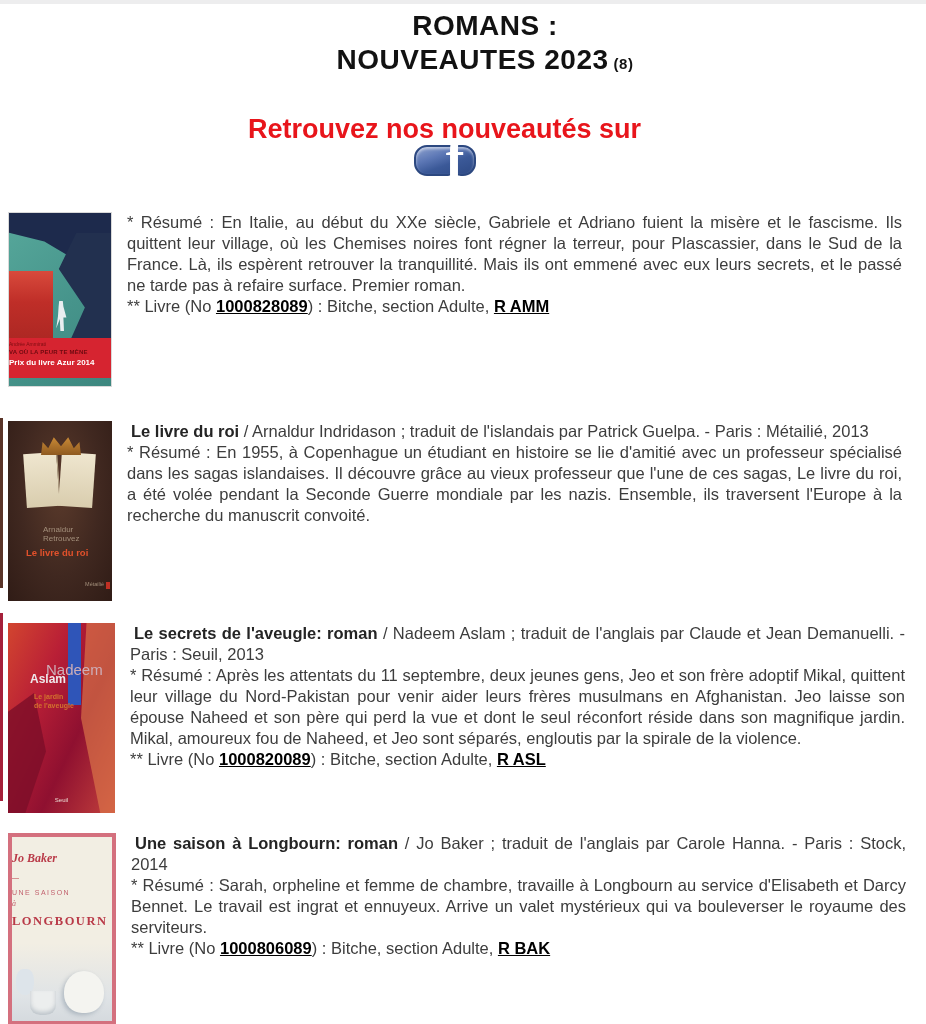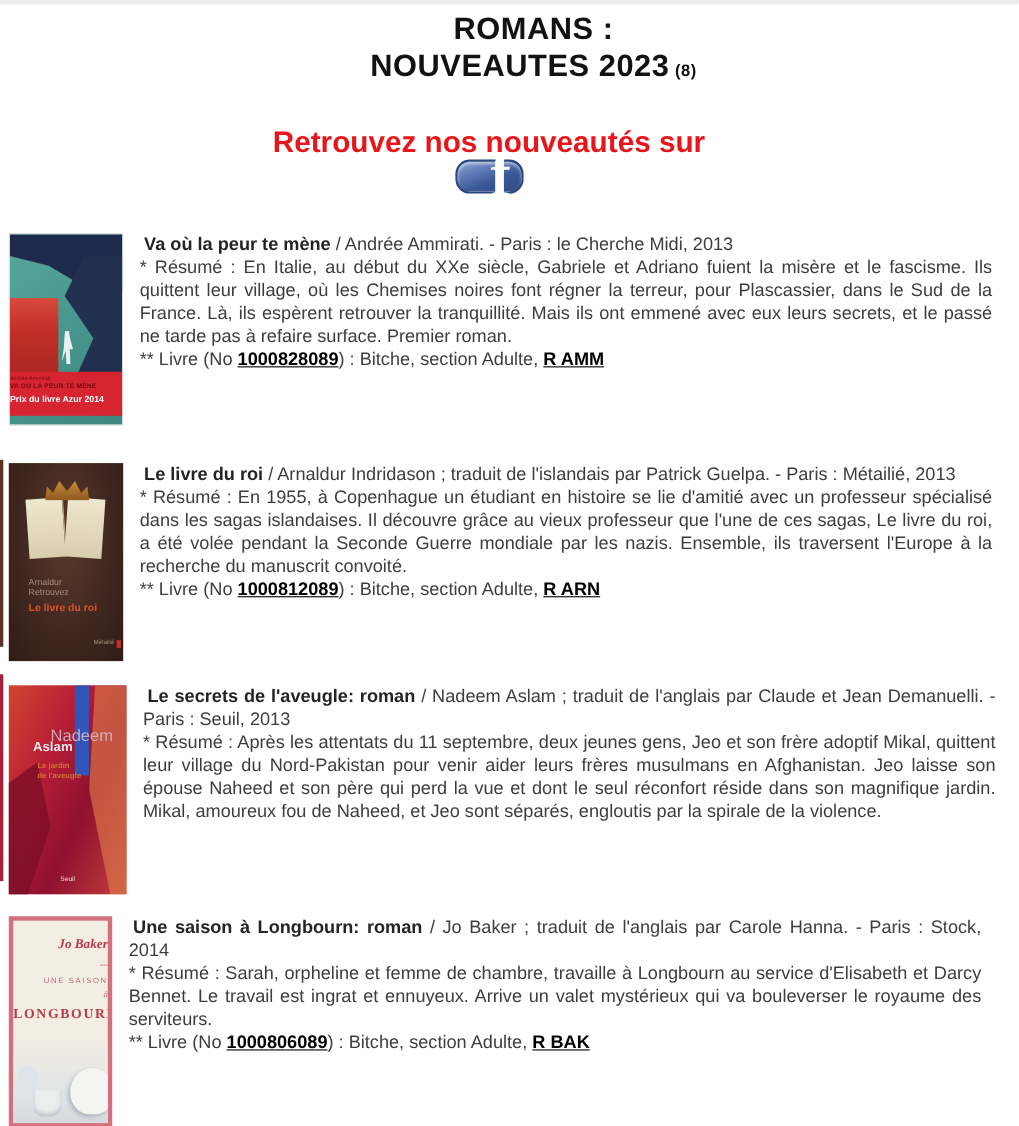--- a/index.html
+++ b/index.html
@@ -54,39 +54,39 @@
   .c1 .band .p { font-size:8px; font-weight:700; color:#ffffff; display:block; margin-top:3px; }
 
   
   .c2 { width:104px; height:180px; background:radial-gradient(ellipse at 50% 38%, #5a3a2b 0%, #402820 55%, #301c16 100%); }
   .c2 .page { position:absolute; width:34px; height:54px; background:linear-gradient(180deg,#efe6cf,#d9cdae); top:32px; }
   .c2 .pl { left:17px; transform:rotate(-4deg); border-right:1px solid #b9ab8c; }
   .c2 .pr { left:52px; transform:rotate(4deg); }
   .c2 .crown { position:absolute; top:16px; left:33px; width:40px; height:18px;
     background:linear-gradient(180deg,#c98a36,#8f5a20);
     clip-path:polygon(0 100%,4% 28%,18% 62%,32% 2%,50% 52%,68% 2%,82% 62%,96% 28%,100% 100%); }
-  .c2 .a { position:absolute; top:104px; left:18px; font-size:8px; line-height:9px; color:#a38f7b; }
+  .c2 .a { position:absolute; top:104px; left:35px; font-size:8px; line-height:9px; color:#a38f7b; }
   .c2 .t { position:absolute; top:126px; left:18px; font-size:9.5px; font-weight:700; color:#e2512b; }
   .c2 .pub { position:absolute; bottom:14px; right:8px; font-size:5.5px; color:#a38f7b; }
   .c2 .pubmark { position:absolute; bottom:12px; right:2px; width:4px; height:7px; background:#c03024; }
 
   
   .c3 { width:107px; height:190px; background:linear-gradient(115deg,#d2452f 0%,#b91f36 32%,#8f1030 62%,#c2403c 100%); }
   .c3 .leaf1 { position:absolute; top:70px; left:-18px; width:80px; height:130px; background:#7c0e28;
     clip-path:polygon(0 100%,10% 20%,55% 0,70% 45%,40% 100%); opacity:.8; }
   .c3 .leaf2 { position:absolute; top:0; right:-10px; width:55px; height:190px; background:#dd7a4a;
     clip-path:polygon(30% 0,100% 0,100% 100%,55% 100%,20% 50%); opacity:.65; }
   .c3 .stripe { position:absolute; top:0; left:60px; width:13px; height:82px; background:#2f55b8; }
   .c3 .a1 { position:absolute; top:38px; left:22px; font-size:15px; color:#cdaeb8;margin-left:16px; }
   .c3 .a2 { position:absolute; top:49px; left:22px; font-size:12px; font-weight:700; color:#efe9ec; }
   .c3 .t { position:absolute; top:70px; left:26px; font-size:7px; line-height:8.5px; color:#d3722e; font-weight:700; }
   .c3 .pub { position:absolute; bottom:10px; left:0; width:100%; text-align:center; font-size:6px; color:#ead9d2; }
 
   
-  .c4 { width:94px; height:192px; background:#f2eee3; border:4px solid #d4707e; text-align:right; }
+  .c4 { width:108px; height:192px; background:#f2eee3; border:4px solid #d4707e; text-align:left; }
   .c4 .a { margin-top:14px; font-family:"Liberation Serif", serif; font-style:italic; font-weight:700;
     font-size:12px; color:#b93a48; }
   .c4 .orn { font-size:7px; color:#b93a48; margin-top:8px; }
   .c4 .s1 { margin-top:8px; font-size:7px; letter-spacing:1.5px; color:#c2626e; }
   .c4 .s2 { margin-top:3px; font-size:8px; font-family:"Liberation Serif", serif; font-style:italic; color:#c2626e; }
   .c4 .t { margin-top:6px; font-family:"Liberation Serif", serif; font-weight:700; font-size:12.5px;
     letter-spacing:1.5px; color:#b93a48; }
   .c4 .china { position:absolute; bottom:0; left:0; width:100%; height:78px;
     background:linear-gradient(180deg, rgba(226,229,232,0) 0%, #dfe3e6 70%, #d5dade 100%); }
   .c4 .pot { position:absolute; bottom:8px; left:52px; width:40px; height:42px; background:#f4f4f0;
@@ -123,56 +123,55 @@
       <div class="navy-right"></div>
       <div class="red-block"></div>
       <div class="figure"></div>
       <div class="band">
         <span class="a">Andrée Ammirati</span>
         <span class="t">VA OÙ LA PEUR TE MÈNE</span>
         <span class="p">Prix du livre Azur 2014</span>
       </div>
     </div>
     <div class="entry-text">
-      <p><span class="btitle">Va où la peur te mène</span><span> / Andrée Ammirati. - Paris : le Cherche Midi, 2013</span></p>
       <p>* Résumé : En Italie, au début du XXe siècle, Gabriele et Adriano fuient la misère et le fascisme. Ils quittent leur village, où les Chemises noires font régner la terreur, pour Plascassier, dans le Sud de la France. Là, ils espèrent retrouver la tranquillité. Mais ils ont emmené avec eux leurs secrets, et le passé ne tarde pas à refaire surface. Premier roman.</p>
       <p class="holding"><span>** Livre (No </span><b>1000828089</b><span>) : Bitche, section Adulte, </span><b>R AMM</b></p>
     </div>
   </div>
 
   <div class="entry e2">
     <div class="cover c2">
       <div class="page pl"></div>
       <div class="page pr"></div>
       <div class="crown"></div>
       <div class="a"><span>Arnaldur</span><br><span>Retrouvez</span></div>
       <div class="t">Le livre du roi</div>
       <div class="pub">Métailié</div>
       <div class="pubmark"></div>
     </div>
     <div class="entry-text">
       <p><span class="btitle">Le livre du roi</span><span> / Arnaldur Indridason ; traduit de l'islandais par Patrick Guelpa. - Paris : Métailié, 2013</span></p>
       <p>* Résumé : En 1955, à Copenhague un étudiant en histoire se lie d'amitié avec un professeur spécialisé dans les sagas islandaises. Il découvre grâce au vieux professeur que l'une de ces sagas, Le livre du roi, a été volée pendant la Seconde Guerre mondiale par les nazis. Ensemble, ils traversent l'Europe à la recherche du manuscrit convoité.</p>
-      <p class="holding"><span>** Livre (No </span><b>1000812089</b><span>) : Bitche, section Adulte, </span><b>R ARN</b></p>
     </div>
   </div>
 
   <div class="entry e3">
     <div class="cover c3">
       <div class="leaf1"></div>
       <div class="leaf2"></div>
       <div class="stripe"></div>
       <div class="a1">Nadeem</div>
       <div class="a2">Aslam</div>
       <div class="t"><span>Le jardin</span><br><span>de l'aveugle</span></div>
       <div class="pub">Seuil</div>
     </div>
     <div class="entry-text">
       <p><span class="btitle">Le secrets de l'aveugle: roman</span><span> / Nadeem Aslam ; traduit de l'anglais par Claude et Jean Demanuelli. - Paris : Seuil, 2013</span></p>
       <p>* Résumé : Après les attentats du 11 septembre, deux jeunes gens, Jeo et son frère adoptif Mikal, quittent leur village du Nord-Pakistan pour venir aider leurs frères musulmans en Afghanistan. Jeo laisse son épouse Naheed et son père qui perd la vue et dont le seul réconfort réside dans son magnifique jardin. Mikal, amoureux fou de Naheed, et Jeo sont séparés, engloutis par la spirale de la violence.</p>
+      <p class="holding"><span>** Livre (No </span><b>1000820089</b><span>) : Bitche, section Adulte, </span><b>R ASL</b></p>
     </div>
   </div>
 
   <div class="entry">
     <div class="cover c4">
       <div class="a">Jo Baker</div>
       <div class="orn">—</div>
       <div class="s1">UNE SAISON</div>
       <div class="s2">à</div>
       <div class="t">LONGBOURN</div>

